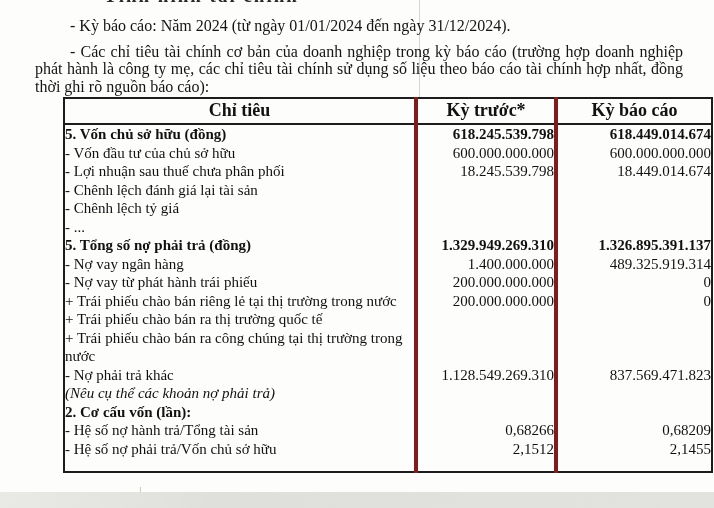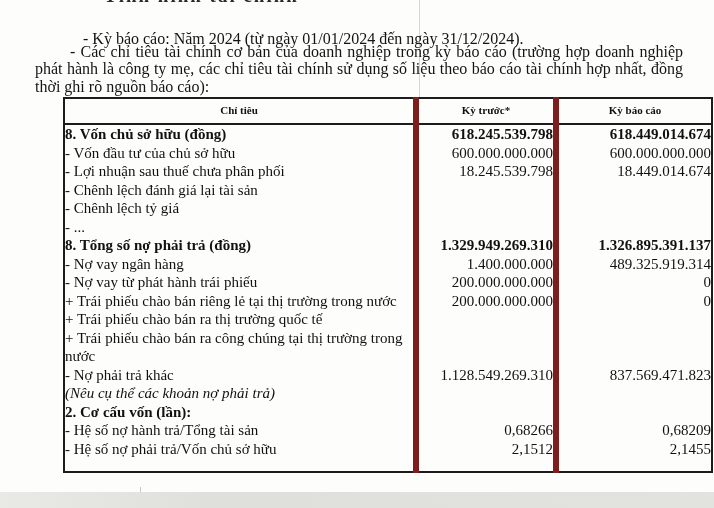--- a/index.html
+++ b/index.html
@@ -15,44 +15,44 @@
   .top-clip span{
     position:relative;top:-15px;display:inline-block;white-space:nowrap;
     font-weight:bold;font-size:19px;letter-spacing:2px;color:#2a2a2a;
   }
 
   
   .artifact-top-line{position:absolute;left:419px;top:0;width:1px;height:97px;background:#d4d4d2;}
   .artifact-bottom-line{position:absolute;left:140px;top:487px;width:1px;height:21px;background:#c9cac6;}
 
   .p1{
-    position:absolute;left:35px;top:16px;width:648px;margin:13px;
+    position:absolute;left:35px;top:16px;width:648px;margin:0;
     font-size:16px;line-height:19px;text-indent:35px;white-space:nowrap;
   }
   .p2{
     position:absolute;left:35px;top:43px;width:648px;margin:0;
     font-size:16px;line-height:17.4px;text-align:justify;text-indent:35px;
   }
   .p2 .it{}
 
   table.fin{
     position:absolute;left:63px;top:97px;width:648px;
     border-collapse:collapse;table-layout:fixed;
     font-size:15px;color:#111;
     border:2px solid #1c1c1c;
   }
   col.c-label{width:352px;}
   col.c-prev{width:140px;}
   col.c-cur{width:156px;}
   table.fin th{
-    font-weight:bold;font-size:11px;text-align:center;
+    font-weight:bold;font-size:18px;text-align:center;
     padding:2px 0 3px 0;line-height:19px;
     border-bottom:2px solid #1c1c1c;
   }
-  table.fin th,table.fin td{border-left:6px solid #7f1d1d;}
+  table.fin th,table.fin td{border-left:4px solid #7f1d1d;}
   table.fin th:first-child,table.fin td:first-child{border-left:none;}
   table.fin td{
     line-height:18.5px;vertical-align:top;padding:0;
   }
   td.cell-label{padding-left:4px;padding-right:2px;}
   td.cell-prev,td.cell-current{text-align:right;padding-right:8px;margin-left:34px;}
   tr.row-bold{font-weight:bold;}
   tr.row-italic td.cell-label{font-style:italic;}
   tr.spacer-row td{height:13px;}
 
@@ -85,21 +85,21 @@
     </colgroup>
     <thead>
       <tr>
         <th>Chỉ tiêu</th>
         <th>Kỳ trước*</th>
         <th>Kỳ báo cáo</th>
       </tr>
     </thead>
     <tbody>
         <tr class="row-bold">
-          <td class="cell-label">8. Vốn chủ sở hữu (đồng)</td>
+          <td class="cell-label">5. Vốn chủ sở hữu (đồng)</td>
           <td class="cell-prev">618.245.539.798</td>
           <td class="cell-current">618.449.014.674</td>
         </tr>
         <tr>
           <td class="cell-label">- Vốn đầu tư của chủ sở hữu</td>
           <td class="cell-prev">600.000.000.000</td>
           <td class="cell-current">600.000.000.000</td>
         </tr>
         <tr>
           <td class="cell-label">- Lợi nhuận sau thuế chưa phân phối</td>
@@ -115,21 +115,21 @@
           <td class="cell-label">- Chênh lệch tỷ giá</td>
           <td class="cell-prev"></td>
           <td class="cell-current"></td>
         </tr>
         <tr>
           <td class="cell-label">- ...</td>
           <td class="cell-prev"></td>
           <td class="cell-current"></td>
         </tr>
         <tr class="row-bold">
-          <td class="cell-label">8. Tổng số nợ phải trả (đồng)</td>
+          <td class="cell-label">5. Tổng số nợ phải trả (đồng)</td>
           <td class="cell-prev">1.329.949.269.310</td>
           <td class="cell-current">1.326.895.391.137</td>
         </tr>
         <tr>
           <td class="cell-label">- Nợ vay ngân hàng</td>
           <td class="cell-prev">1.400.000.000</td>
           <td class="cell-current">489.325.919.314</td>
         </tr>
         <tr>
           <td class="cell-label">- Nợ vay từ phát hành trái phiếu</td>

